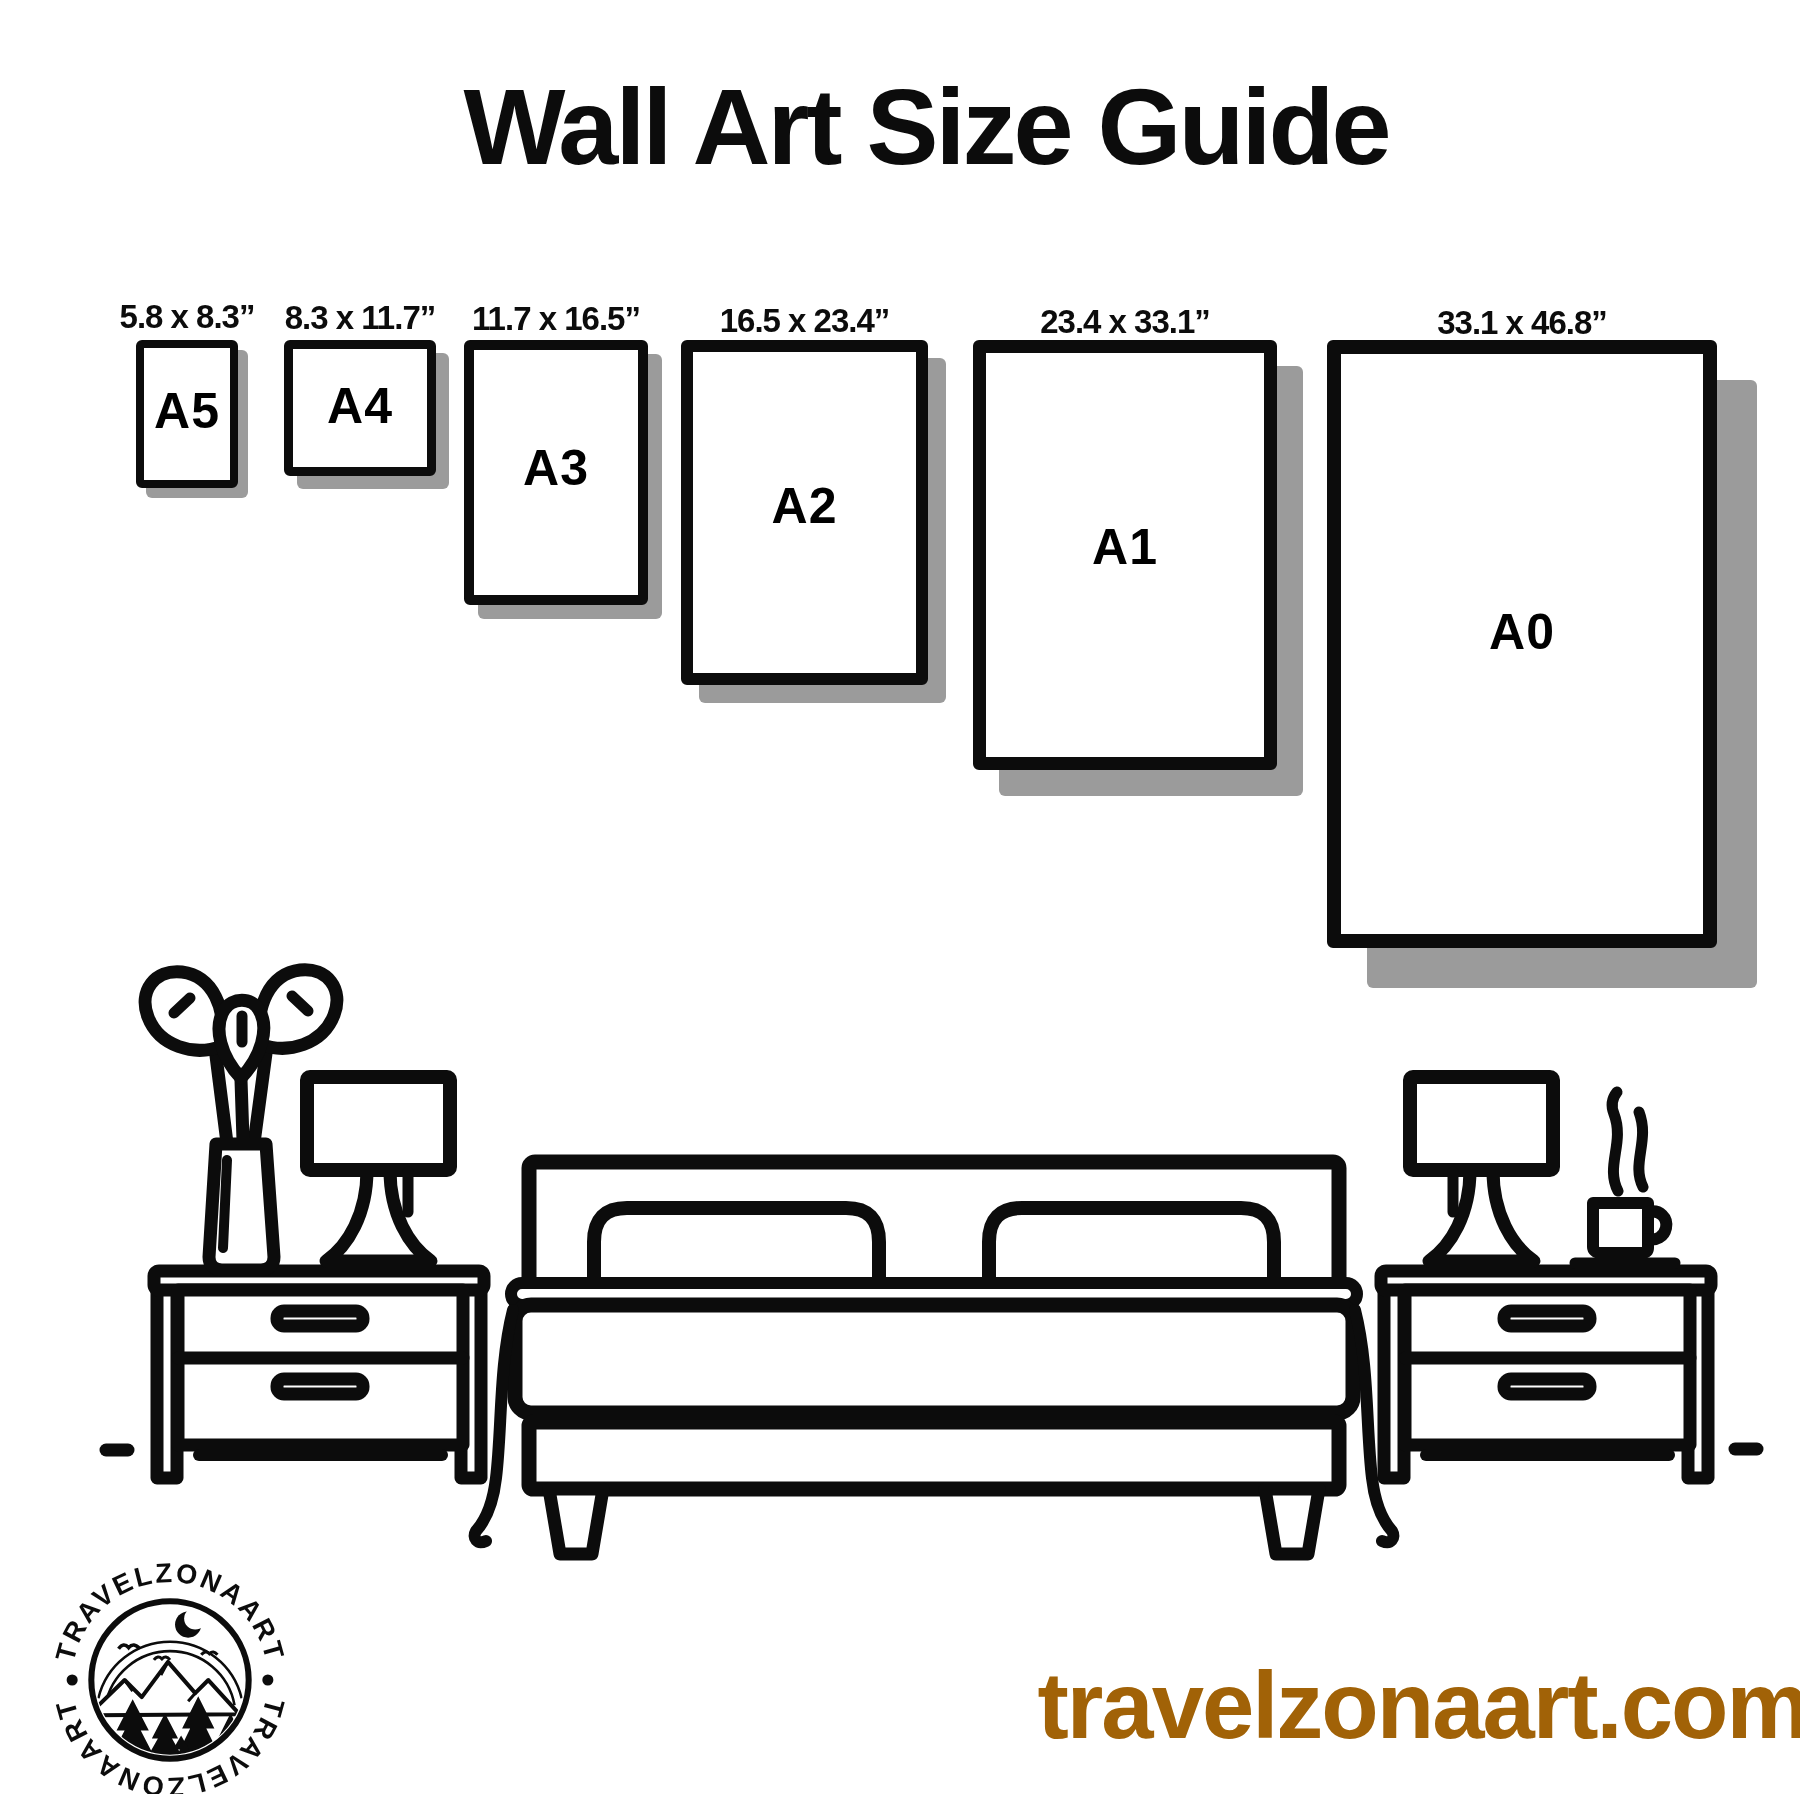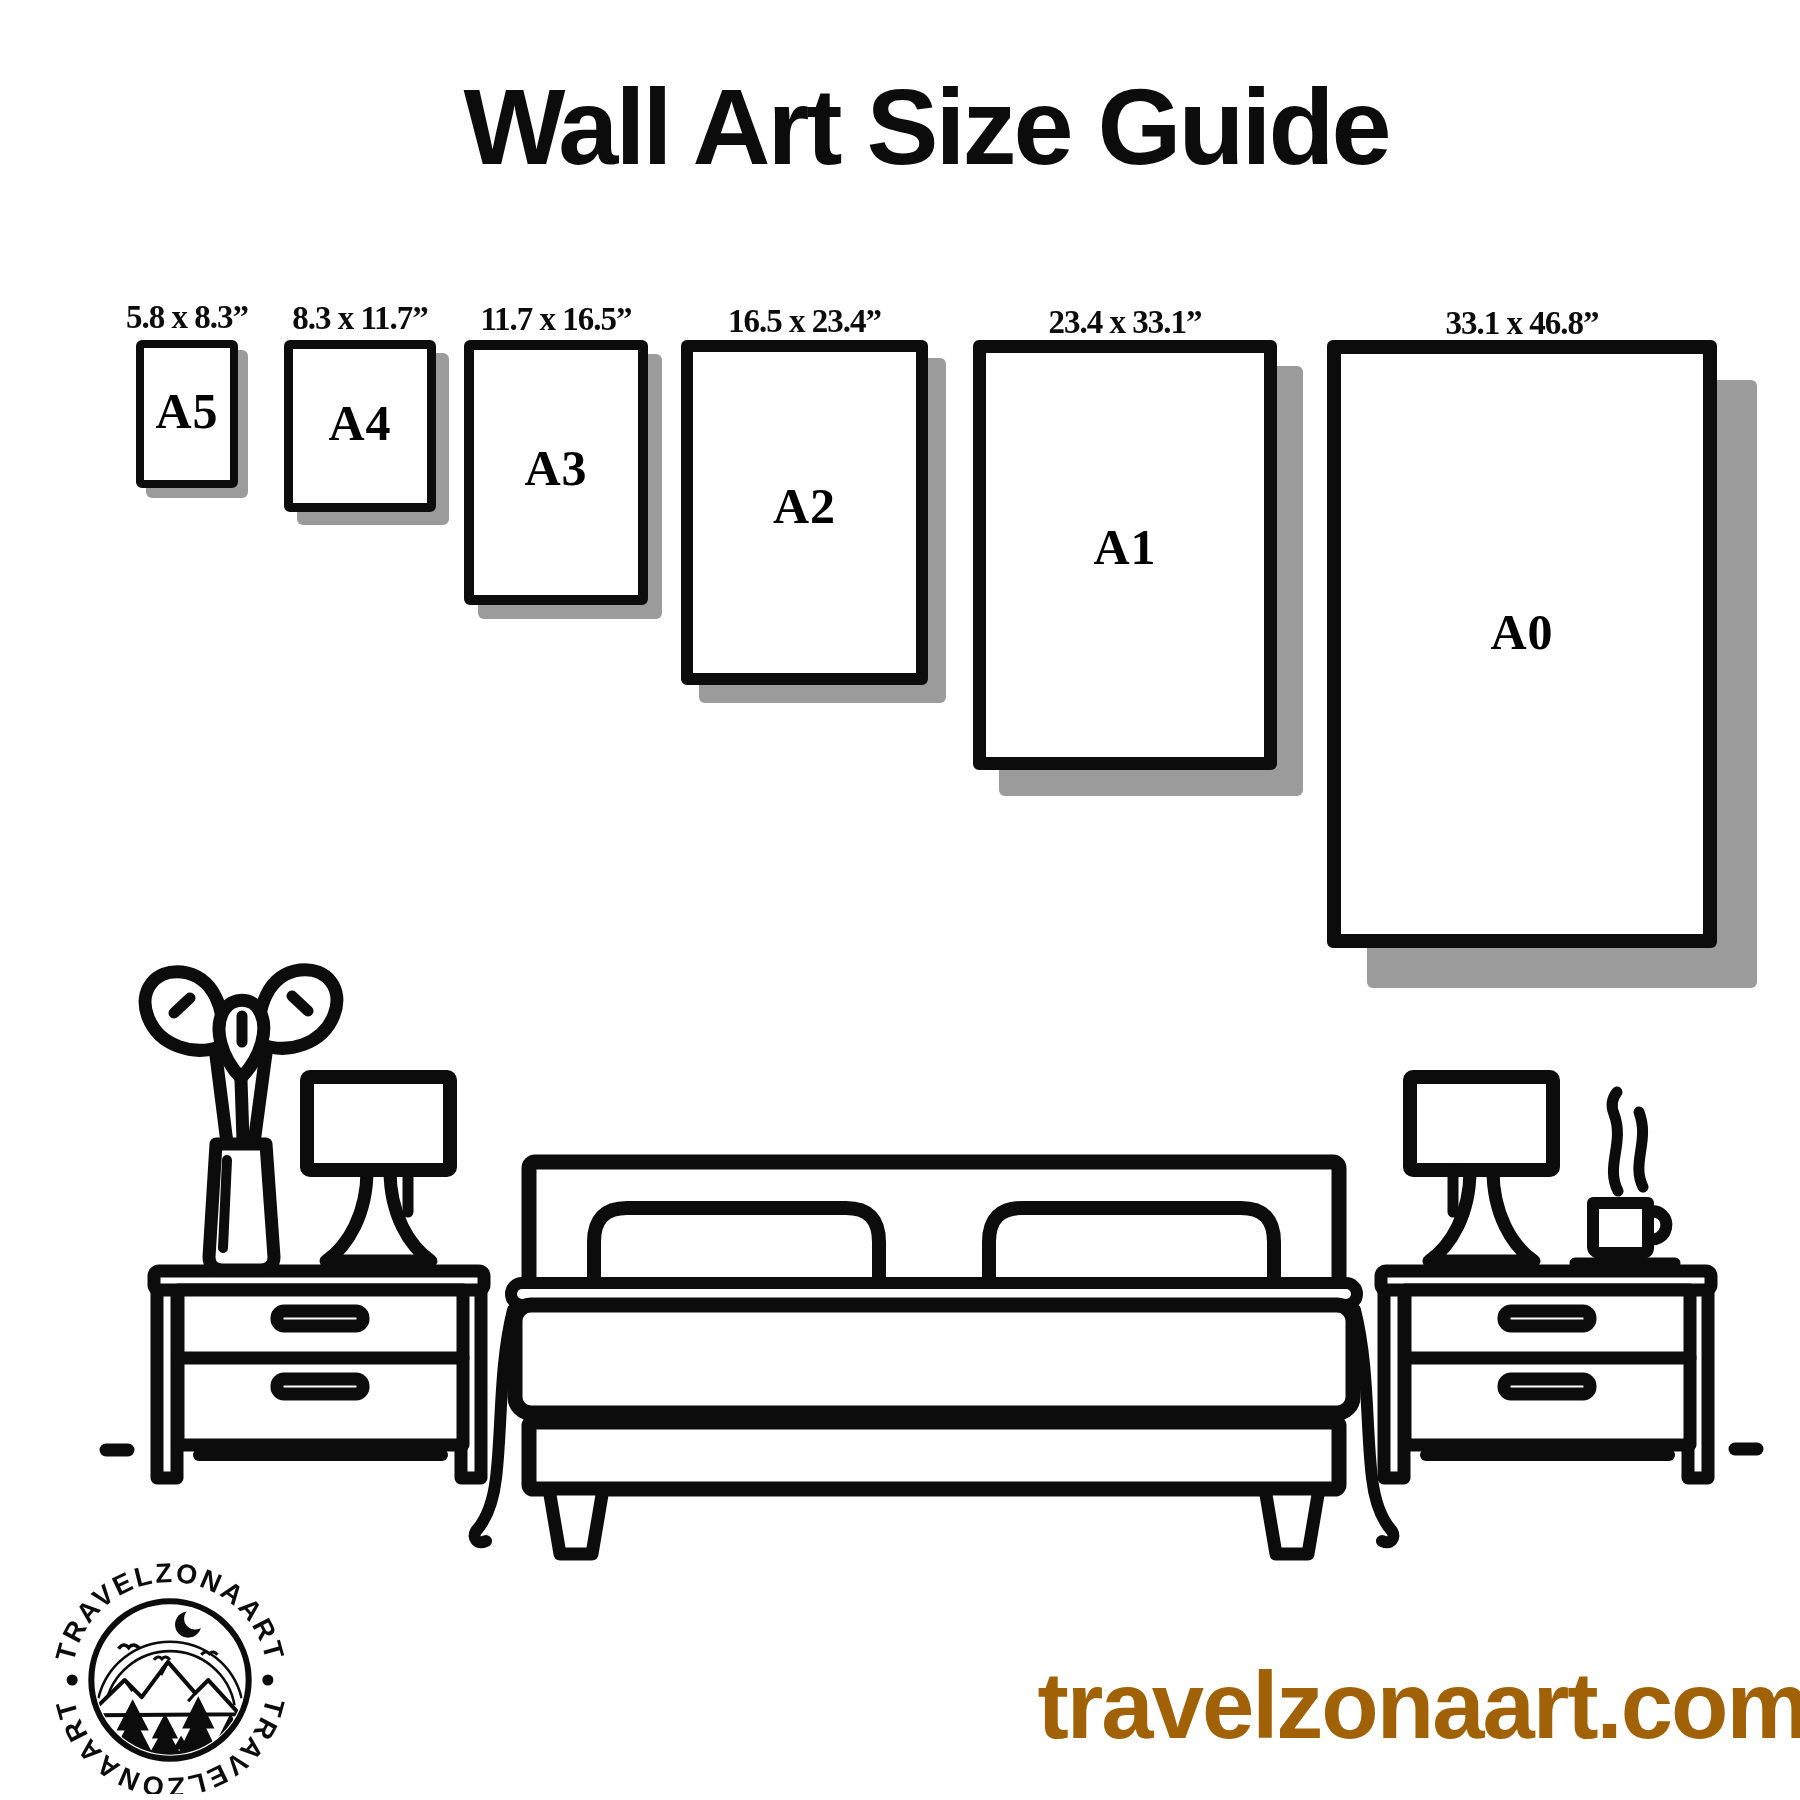--- a/index.html
+++ b/index.html
@@ -7,21 +7,21 @@
     position:relative;width:1800px;height:1800px;background:#ffffff;overflow:hidden;
     font-family:"Liberation Sans", sans-serif;color:#0c0c0c;margin-left:26px;
   }
   .title{
     position:absolute;top:64px;left:0;width:100%;text-align:center;
     font-size:108px;font-weight:bold;letter-spacing:-3px;color:#0c0c0c;white-space:nowrap;
   }
   .frames-area{position:absolute;left:0;top:0;width:1800px;height:1000px;}
   .frame{
     position:absolute;background:#ffffff;border-style:solid;border-color:#0c0c0c;
-    border-radius:6px;box-sizing:border-box;font-family:Liberation Serif, serif;
+    border-radius:6px;box-sizing:border-box;
   }
   .dim-label{
     position:absolute;left:50%;transform:translateX(-50%);bottom:calc(100% + 12px);
     font-size:33px;font-weight:bold;letter-spacing:-1px;white-space:nowrap;color:#0c0c0c;
   }
   .code-label{
     position:absolute;left:0;right:0;top:48%;transform:translateY(-50%);
     text-align:center;font-size:50px;font-weight:bold;letter-spacing:1px;color:#000000;
   }
   .scene-svg{position:absolute;left:0;top:0;width:1800px;height:1800px;}
@@ -37,21 +37,21 @@
 
 <div class="page">
 
   <div class="title">Wall Art Size Guide</div>
 
   <div class="frames-area">
       <div class="frame" style="left: 110px; top: 340px; width: 102px; height: 148px; border-width: 8px; box-shadow: rgb(155, 155, 155) 10px 10px 0px 0px;">
         <div class="dim-label">5.8 x 8.3”</div>
         <div class="code-label">A5</div>
       </div>
-      <div class="frame" style="left: 258px; top: 340px; width: 152px; height: 172px; border-width: 9px; box-shadow: rgb(155, 155, 155) 13px 13px 0px 0px;">
+      <div class="frame" style="left: 258px; top: 340px; width: 152px; height: 136px; border-width: 9px; box-shadow: rgb(155, 155, 155) 13px 13px 0px 0px;">
         <div class="dim-label">8.3 x 11.7”</div>
         <div class="code-label">A4</div>
       </div>
       <div class="frame" style="left: 438px; top: 340px; width: 184px; height: 265px; border-width: 10px; box-shadow: rgb(155, 155, 155) 14px 14px 0px 0px;">
         <div class="dim-label">11.7 x 16.5”</div>
         <div class="code-label">A3</div>
       </div>
       <div class="frame" style="left: 655px; top: 340px; width: 247px; height: 345px; border-width: 12px; box-shadow: rgb(155, 155, 155) 18px 18px 0px 0px;">
         <div class="dim-label">16.5 x 23.4”</div>
         <div class="code-label">A2</div>

